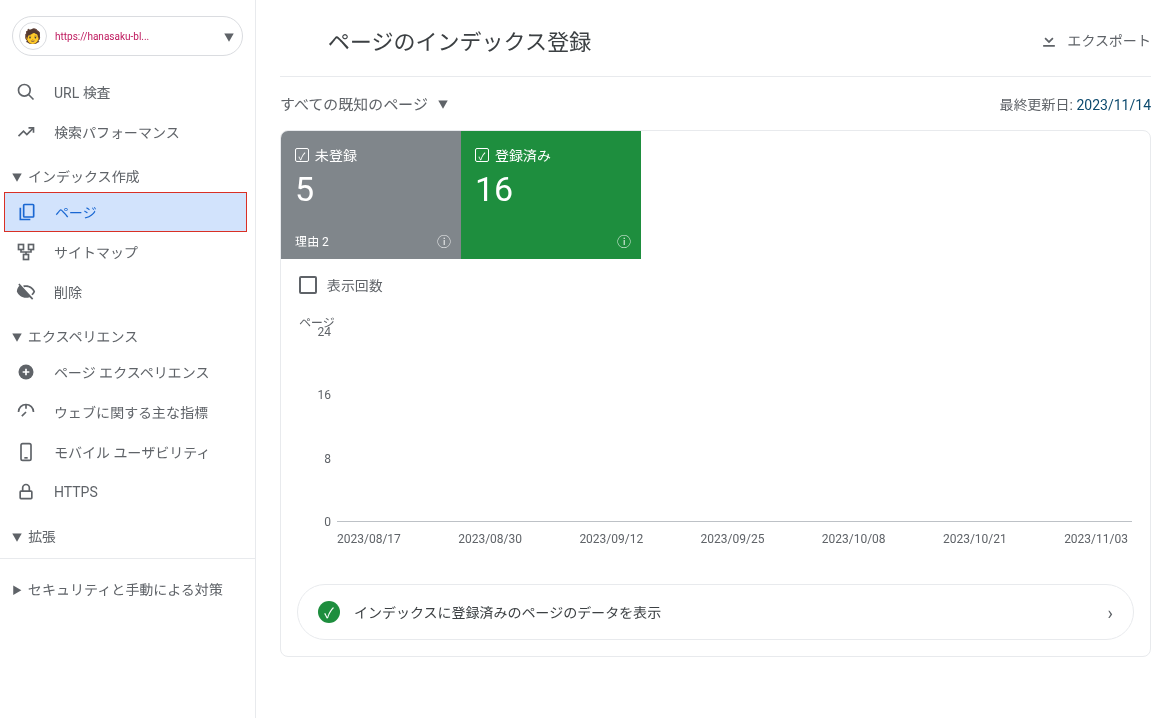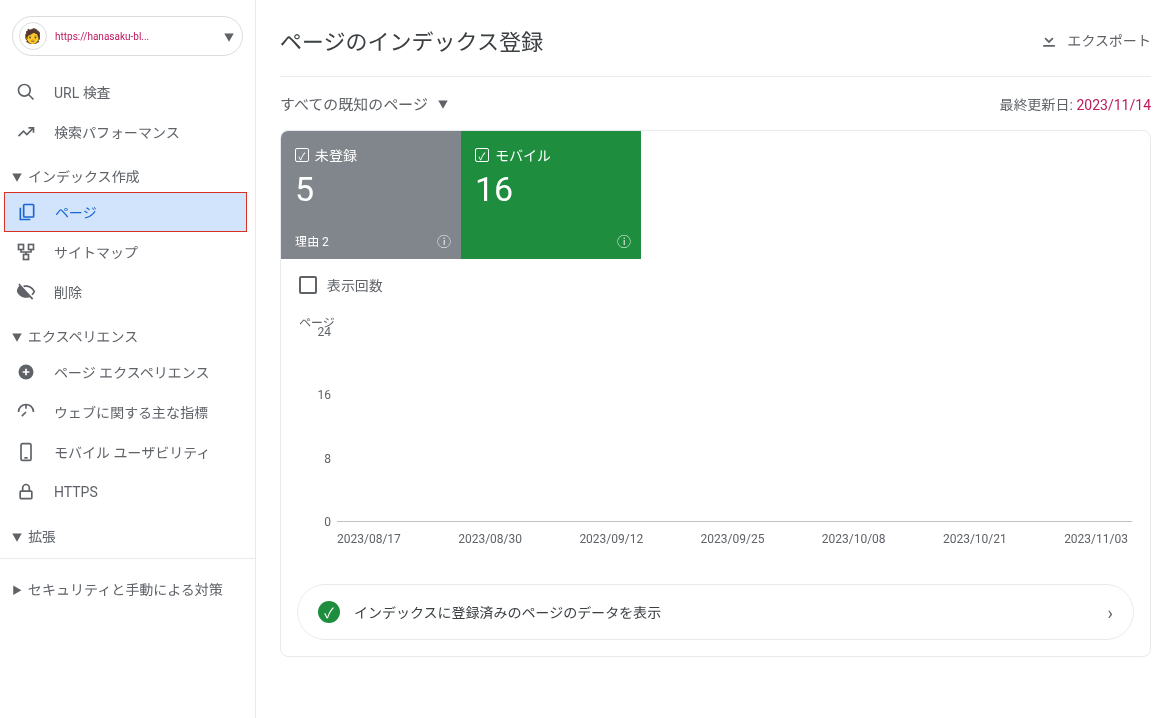--- a/index.html
+++ b/index.html
@@ -16,29 +16,29 @@
 .nav-item { height: 40px; display: flex; align-items: center; padding: 0 12px 0 16px; gap: 18px; color: #5f6368; cursor: pointer; border-radius: 0 20px 20px 0; margin-right: 8px; }
 .nav-item.selected { background: #d2e3fc; color: #1967d2; border: 1.5px solid #d93025; border-radius: 0; margin: 0 8px 0 4px; padding-left: 12px; }
 .nav-item .icon { width: 20px; height: 20px; display: flex; align-items: center; justify-content: center; color: #5f6368; }
 .nav-item.selected .icon { color: #1967d2; }
 .nav-section { padding: 14px 12px 6px 12px; display: flex; align-items: center; gap: 6px; color: #5f6368; font-size: 14px; cursor: pointer; }
 .nav-section .caret { font-size: 10px; }
 .divider { height: 1px; background: #e8eaed; margin: 6px 0; }
 
 
 .main { flex: 1; padding: 16px 24px 0 24px; overflow-y: auto; }
-.header { display: flex; align-items: center; justify-content: space-between; padding: 8px 0 20px 0; }
+.header { display: flex; align-items: center; justify-content: space-between; padding: 8px 0 20px 0; margin-left: 48px; }
 .header h1 { font-size: 22px; font-weight: 400; color: #3c4043; }
 .export { display: flex; align-items: center; gap: 8px; color: #5f6368; cursor: pointer; }
 
 .filter-row { display: flex; align-items: center; justify-content: space-between; border-top: 1px solid #e8eaed; padding: 16px 0; }
 .filter { display: flex; align-items: center; gap: 10px; color: #5f6368; cursor: pointer; font-size: 15px; }
 .filter .drop { font-size: 10px; color: #5f6368; }
 .updated { color: #5f6368; }
-.updated .date { color: #be185d; }
+.updated .date { color: #0c4a6e; }
 
 .card { border: 1px solid #e8eaed; border-radius: 8px; overflow: hidden; margin-bottom: 18px; }
 
 .tabs { display: flex; }
 .tab { width: 180px; height: 128px; padding: 14px 14px 8px 14px; color: #fff; position: relative; cursor: pointer; }
 .tab.grey { background: #80868b; }
 .tab.green { background: #1e8e3e; }
 .tab .check-row { display: flex; align-items: center; gap: 6px; font-size: 14px; }
 .tab .check-row .cb { width: 14px; height: 14px; border: 1.5px solid #fff; border-radius: 2px; display: inline-flex; align-items: center; justify-content: center; }
 .tab .check-row .cb::after { content: '✓'; font-size: 10px; color: #fff; }
@@ -212,21 +212,21 @@
               <span class="cb"></span>
               <span>未登録</span>
             </div>
           <div class="num">5</div>
           <div class="sub">理由 2</div>
           <div class="help">ⓘ</div>
         </div>
         <div class="tab green">
           <div class="check-row">
               <span class="cb"></span>
-              <span>モバイル</span>
+              <span>登録済み</span>
             </div>
           <div class="num">16</div>
           <div class="help">ⓘ</div>
         </div>
       </div>
 
       <div class="toggle-row">
         <span class="cb-empty"></span>
         <span>表示回数</span>
       </div>

